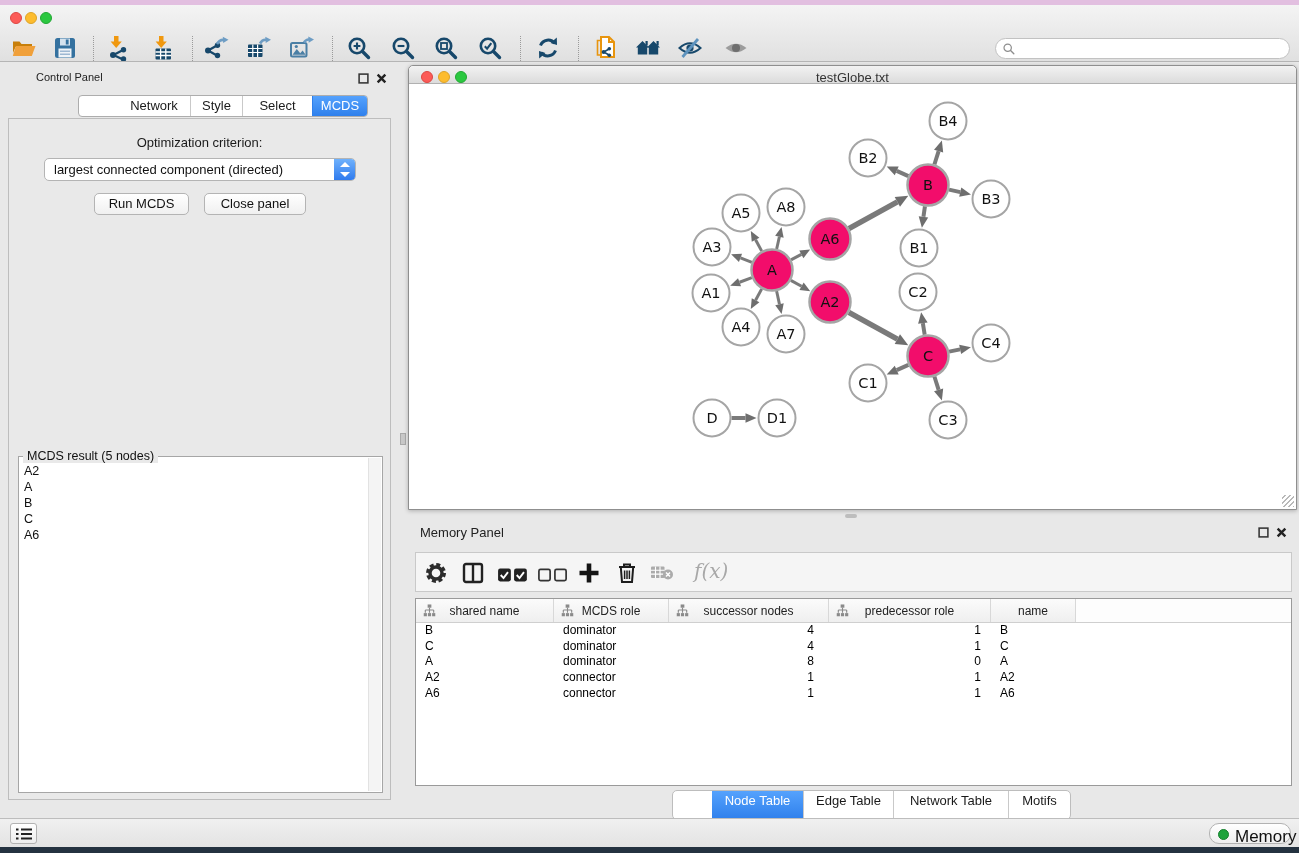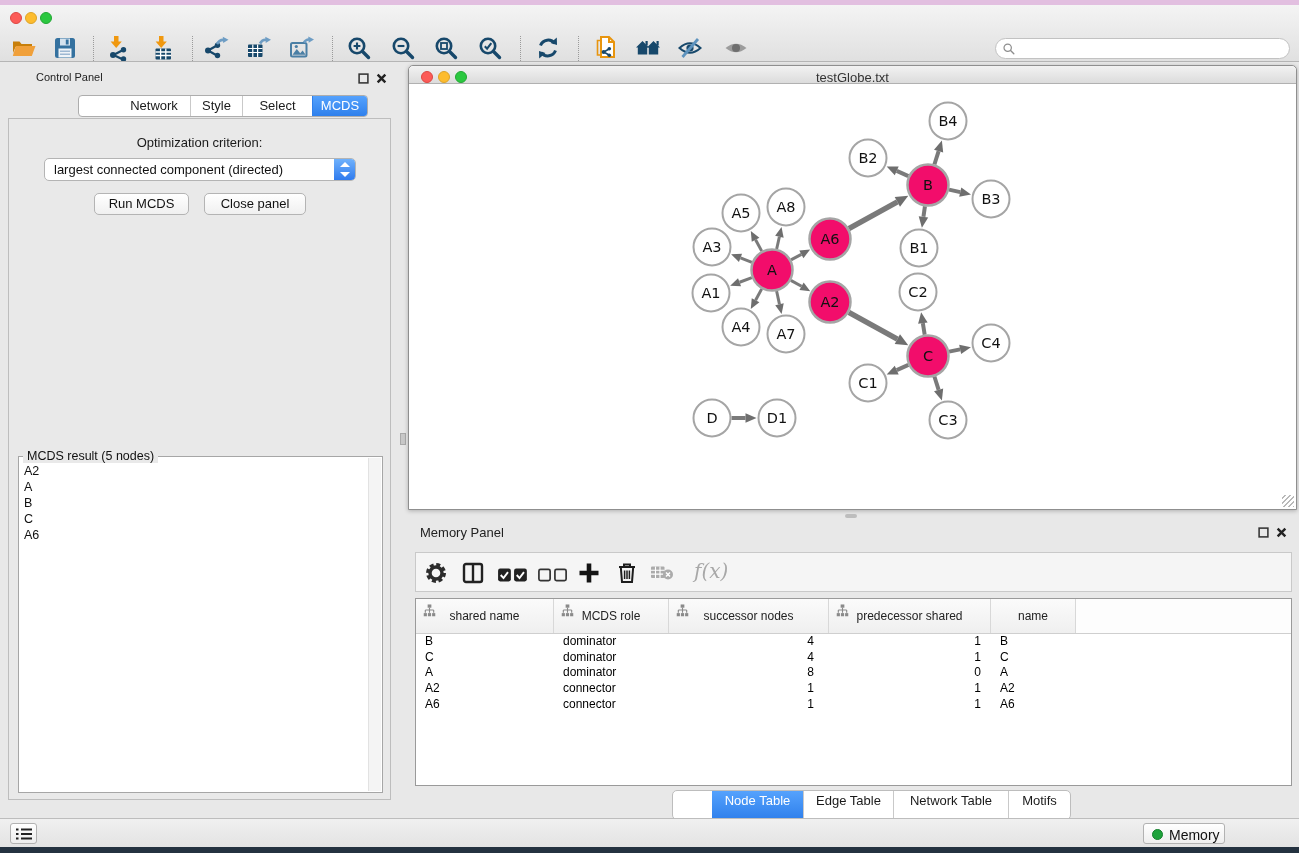--- a/index.html
+++ b/index.html
@@ -82,44 +82,44 @@
   .tp-title { position:absolute; left:420px; top:525px; font-size:13px; color:#222; }
   .tp-toolbar { position:absolute; left:415px; top:552px; width:877px; height:40px;
     background:#f5f5f5; border:1px solid #c9c9c9; }
   .tp-ico { position:absolute; top:7px; width:26px; height:26px; cursor:pointer; }
   .tp-ico svg { width:26px; height:26px; display:block; }
   .fx { position:absolute; left:278px; top:6px; font-family:"DejaVu Serif", serif;
     font-style:italic; font-size:20px; color:#a8a8a8; }
   .tbl { position:absolute; left:415px; top:598px; width:877px; height:188px;
     background:#fff; border:1px solid #9a9a9a; }
   .tbl-head { display:grid; grid-template-columns:138px 115px 160px 162px 85px 1fr;
-    height:35px; background:linear-gradient(#fbfbfb,#efefef); border-bottom:1px solid #cfcfcf; }
+    height:24px; background:linear-gradient(#fbfbfb,#efefef); border-bottom:1px solid #cfcfcf; }
   .th { position:relative; border-right:1px solid #d8d8d8; font-size:12px; color:#222;
     display:flex; align-items:center; justify-content:center; }
   .th.filler { background:#fdfdfd; border-right:none; }
   .th svg.tree { position:absolute; left:7px; top:5px; width:13px; height:13px; }
   .tbl-row { display:grid; grid-template-columns:138px 115px 160px 162px 85px 1fr;
     height:15.7px; font-size:12px; color:#000; cursor:default; }
   .td { line-height:15.7px; white-space:nowrap; overflow:hidden; }
   .td.l { padding-left:9px; }
   .td.num1 { text-align:right; padding-right:15px; }
   .td.num2 { text-align:right; padding-right:10px; }
   .tp-tabs { position:absolute; left:672px; top:790px; height:30px; display:flex;
     background:#fff; border:1px solid #bdbdbd; border-radius:5px; overflow:hidden; }
   .tp-tabs .seg { line-height:20px; }
 
   
   .statusbar { position:absolute; left:0; top:818px; width:100%; height:29px;
     background:linear-gradient(#f0f0f0,#e3e3e3); border-top:1px solid #bdbdbd; }
   .sb-list { position:absolute; left:10px; top:4px; width:27px; height:21px;
     background:linear-gradient(#fff,#ededed); border:1px solid #b2b2b2; border-radius:3px; cursor:pointer; }
   .sb-list svg { position:absolute; left:4px; top:3px; width:18px; height:14px; }
-  .sb-mem { position:absolute; left:1143px; top:4px; width:82px; height:21px;
-    background:linear-gradient(#fff,#eee); border:1px solid #b2b2b2; border-radius:3px;
-    font-size:14px; color:#111; cursor:pointer; }
+  .sb-mem { position:absolute; left:1209px; top:4px; width:82px; height:21px;
+    background:linear-gradient(#fff,#eee); border:1px solid #b2b2b2; border-radius:10px;
+    font-size:17px; color:#111; cursor:pointer; }
   .sb-mem .dot { position:absolute; left:8px; top:5px; width:11px; height:11px;
     border-radius:50%; background:#1ea33c; border:1px solid #16802e; }
   .sb-mem .lbl { position:absolute; left:25px; top:3px; }
   .bottom-strip { position:absolute; left:0; top:847px; width:100%; height:6px; background:#243240; }
 </style>
 </head>
 <body>
 
 <div class="screen">
   <div class="desktop-strip"></div>
@@ -501,21 +501,21 @@
         <span>successor nodes</span>
       </div>
       <div class="th">
         <svg class="tree" viewBox="0 0 14 14">
           <rect x="5" y="0.5" width="4" height="3.5" fill="#8a8a8a"></rect>
           <path d="M7 4 v2.5 M2.5 6.5 h9 M2.5 6.5 v3 M7 6.5 v3 M11.5 6.5 v3" stroke="#8a8a8a" stroke-width="1.2" fill="none"></path>
           <rect x="0.8" y="9.8" width="3.4" height="3.4" fill="#8a8a8a"></rect>
           <rect x="5.3" y="9.8" width="3.4" height="3.4" fill="#8a8a8a"></rect>
           <rect x="9.8" y="9.8" width="3.4" height="3.4" fill="#8a8a8a"></rect>
         </svg>
-        <span>predecessor shared</span>
+        <span>predecessor role</span>
       </div>
       <div class="th">
         <span>name</span>
       </div>
       <div class="th filler"></div>
     </div>
     <div class="tbl-row">
       <div class="td l">B</div>
       <div class="td l">dominator</div>
       <div class="td num1">4</div>

